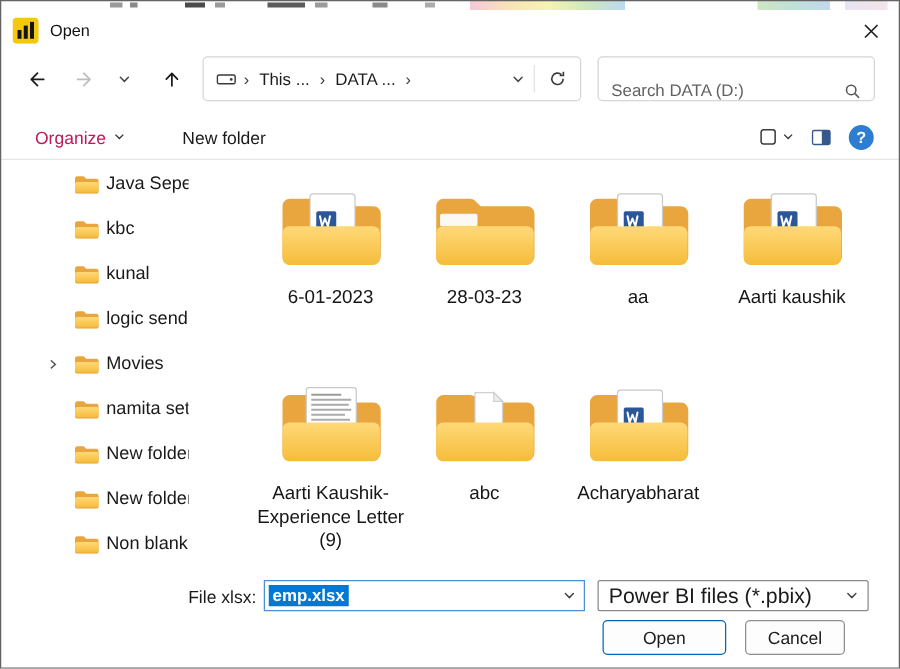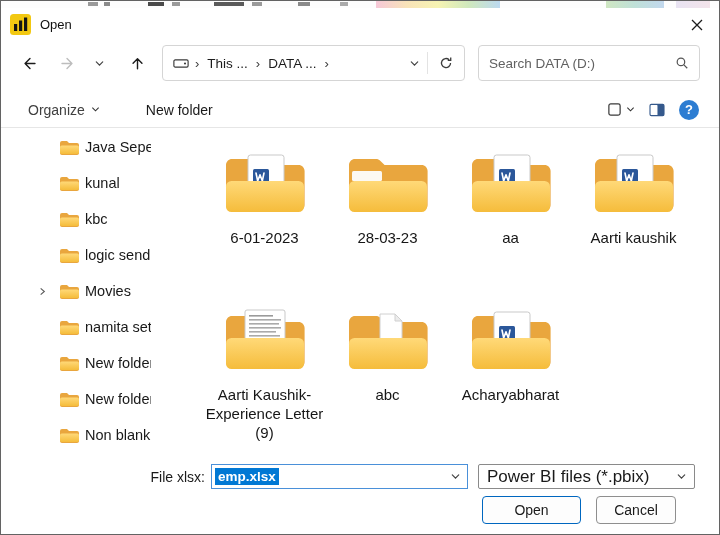--- a/index.html
+++ b/index.html
@@ -25,28 +25,28 @@
   .navbtn { position:absolute; top:46px; width:30px; height:34px; display:flex; align-items:center; justify-content:center; background:transparent; border:none; }
   .nav-back { left:14px; } .nav-fwd { left:52px; } .nav-chev { left:88px; width:22px; } .nav-up { left:122px; }
   .breadcrumb { position:absolute; top:45px; left:162px; width:303px; height:36px; border:1px solid #d5d5d5; border-radius:4px; display:flex; align-items:center; background:#fff; }
   .breadcrumb .crumb { font-size:13.5px; color:#1c1c1c; padding:0 2px; white-space:nowrap; }
   .bc-sep { font-size:13px; color:#3c3c3c; padding:0 6px; }
   .bc-root { margin-left:10px; display:flex; align-items:center; }
   .bc-right { margin-left:auto; display:flex; align-items:center; height:100%; }
   .bc-drop { width:26px; height:100%; display:flex; align-items:center; justify-content:center; border:none; background:transparent; }
   .bc-divider { width:1px; height:22px; background:#e3e3e3; }
   .bc-refresh { width:36px; height:100%; display:flex; align-items:center; justify-content:center; border:none; background:transparent; }
-  .searchbox { position:absolute; top:45px; left:478px; width:222px; height:36px; border:1px solid #d5d5d5; border-radius:4px; display:flex; align-items:center; background:#fff; }
+  .searchbox { position:absolute; top:45px; left:478px; width:222px; height:36px; border:1px solid #d5d5d5; border-radius:4px; display:flex; align-items:flex-end; background:#fff; }
   .searchbox input { flex:1; border:none; outline:none; font-size:13.5px; color:#333; padding:0 8px 0 10px; font-family:inherit; background:transparent; }
   .searchbox input::placeholder { color:#616161; }
   .search-ico { margin-right:10px; display:flex; }
 
   
   .toolbar { position:absolute; top:92px; left:1px; right:1px; height:36px; display:flex; align-items:center; border-bottom:1px solid #e6e6e6; background:#fff; }
-  .tb-organize { margin-left:27px; display:flex; align-items:center; gap:6px; font-size:14px; border:none; background:transparent; color:#404040; }
+  .tb-organize { margin-left:27px; display:flex; align-items:center; gap:6px; font-size:14px; border:none; background:transparent; color:#be185d; }
   .tb-newfolder { margin-left:46px; font-size:14px; border:none; background:transparent; color:#1a1a1a; }
   .tb-right { margin-left:auto; margin-right:20px; display:flex; align-items:center; gap:14px; }
   .tb-views { display:flex; align-items:center; gap:4px; border:none; background:transparent; }
   .tb-pane { border:none; background:transparent; display:flex; }
   .help-btn { width:20px; height:20px; border-radius:50%; background:#2d7dd2; color:#fff; font-size:13px; font-weight:bold; display:flex; align-items:center; justify-content:center; border:none; }
 
   
   .sidebar { position:absolute; top:129px; left:1px; width:150px; height:323px; overflow:hidden; background:#fff; }
   .side-item { position:relative; height:36px; display:flex; align-items:center; cursor:default; }
   .side-chev { position:absolute; left:36px; display:flex; }
@@ -237,30 +237,30 @@
       </span>
     <span class="side-label">Java Sepetem</span>
   </div>
   <div class="side-item">
     <span class="side-folder">
         <svg viewBox="0 0 20 15" width="20" height="15">
           <path d="M1 3 q0-2 2-2 h5 l2 2 h8 q2 0 2 2 v8 q0 2-2 2 H3 q-2 0-2-2 z" fill="#E9A63E"></path>
           <rect x="1" y="5.5" width="19" height="8.5" rx="1.8" fill="url(#fgrad)"></rect>
         </svg>
       </span>
+    <span class="side-label">kbc</span>
+  </div>
+  <div class="side-item">
+    <span class="side-folder">
+        <svg viewBox="0 0 20 15" width="20" height="15">
+          <path d="M1 3 q0-2 2-2 h5 l2 2 h8 q2 0 2 2 v8 q0 2-2 2 H3 q-2 0-2-2 z" fill="#E9A63E"></path>
+          <rect x="1" y="5.5" width="19" height="8.5" rx="1.8" fill="url(#fgrad)"></rect>
+        </svg>
+      </span>
     <span class="side-label">kunal</span>
-  </div>
-  <div class="side-item">
-    <span class="side-folder">
-        <svg viewBox="0 0 20 15" width="20" height="15">
-          <path d="M1 3 q0-2 2-2 h5 l2 2 h8 q2 0 2 2 v8 q0 2-2 2 H3 q-2 0-2-2 z" fill="#E9A63E"></path>
-          <rect x="1" y="5.5" width="19" height="8.5" rx="1.8" fill="url(#fgrad)"></rect>
-        </svg>
-      </span>
-    <span class="side-label">kbc</span>
   </div>
   <div class="side-item">
     <span class="side-folder">
         <svg viewBox="0 0 20 15" width="20" height="15">
           <path d="M1 3 q0-2 2-2 h5 l2 2 h8 q2 0 2 2 v8 q0 2-2 2 H3 q-2 0-2-2 z" fill="#E9A63E"></path>
           <rect x="1" y="5.5" width="19" height="8.5" rx="1.8" fill="url(#fgrad)"></rect>
         </svg>
       </span>
     <span class="side-label">logic sendbac</span>
   </div>

